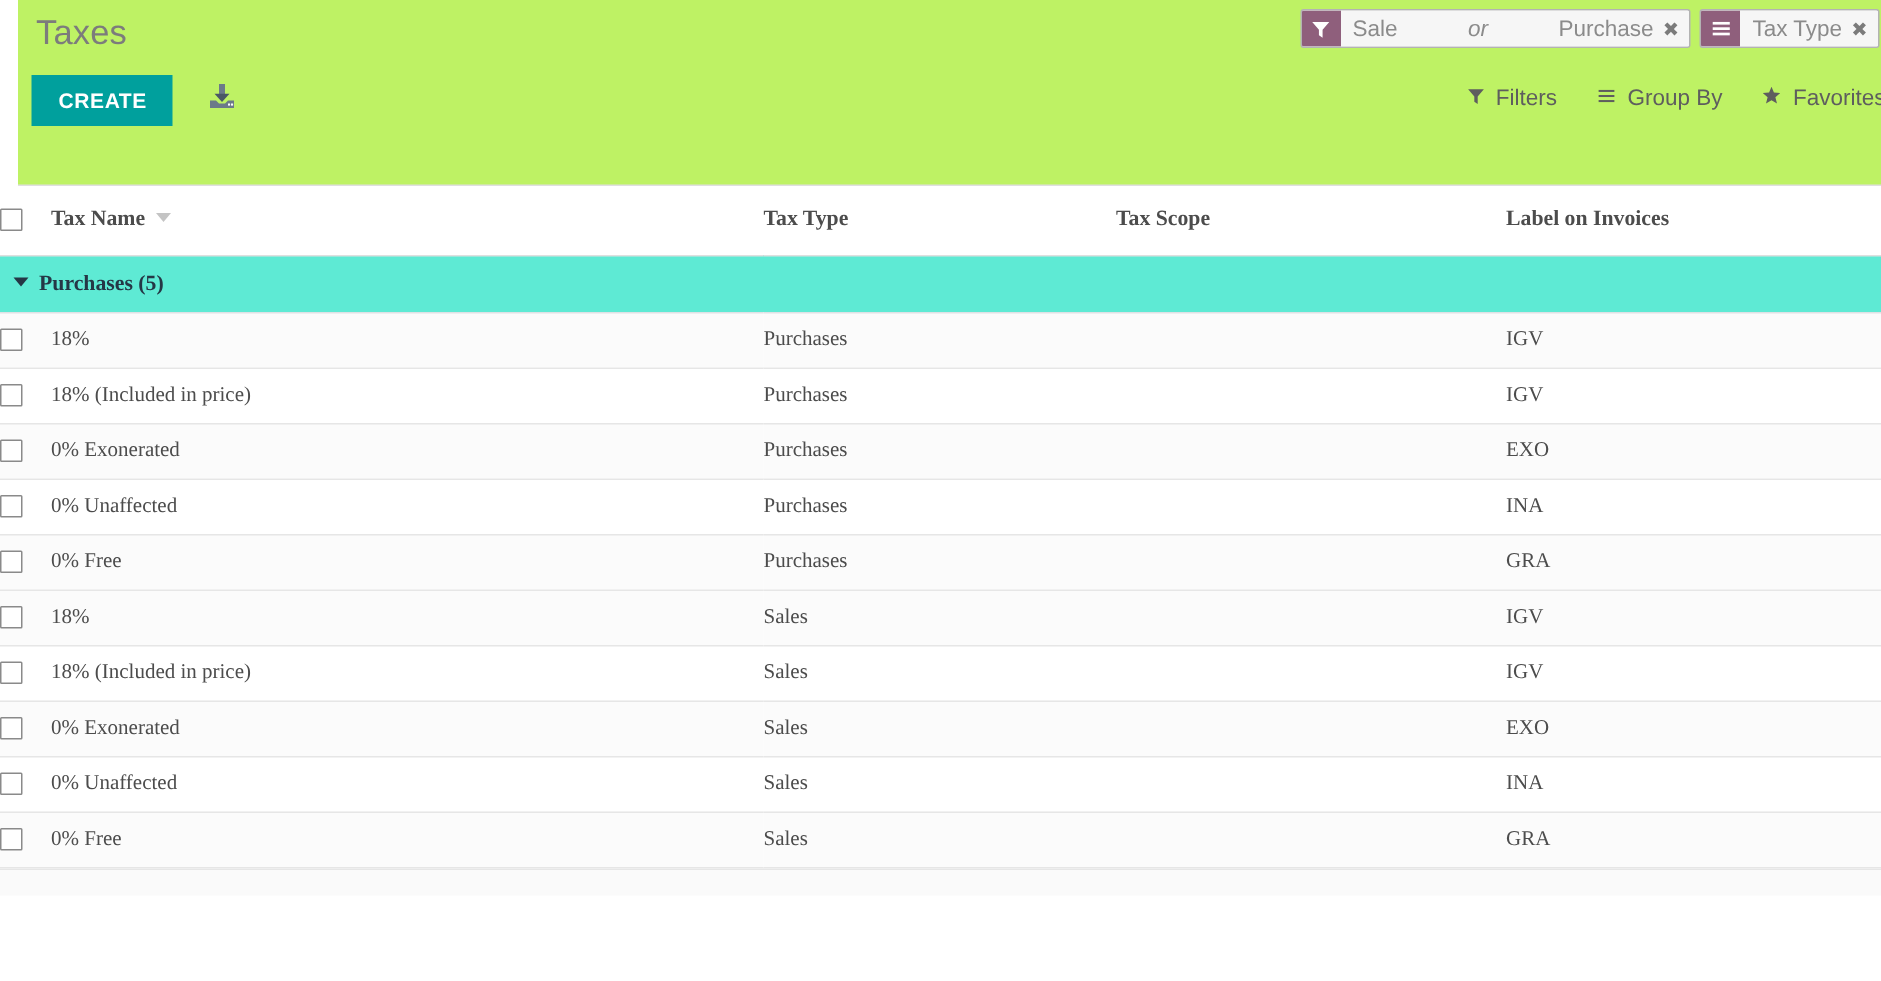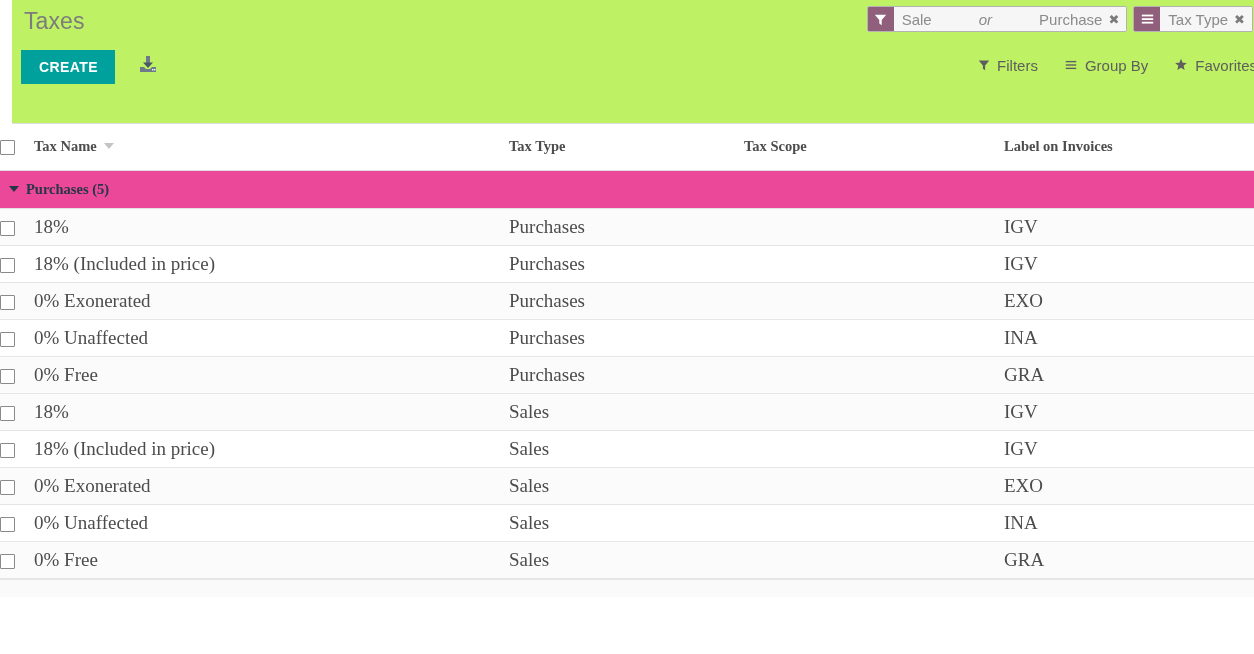--- a/index.html
+++ b/index.html
@@ -169,21 +169,21 @@
     display: inline-block;
     margin-left: 7px;
     vertical-align: 2px;
     width: 0; height: 0;
     border-left: 5px solid transparent;
     border-right: 5px solid transparent;
     border-top: 6px solid #c4c4c4;
   }
 
   tr.group-row td {
-    background: #ec4899;
+    background: #5eead4;
     height: 38px;
     color: #253746;
     font-weight: bold;
     font-size: 14.5px;
     padding-left: 9px;
     border-bottom: 1px solid #dfe2e5;
     cursor: pointer;
   }
   .group-caret {
     display: inline-block;
@@ -191,21 +191,21 @@
     width: 0; height: 0;
     border-left: 5px solid transparent;
     border-right: 5px solid transparent;
     border-top: 6px solid #253746;
     vertical-align: 2px;
   }
 
   tr.data-row td {
     height: 37px;
     color: #4c4c4c;
-    font-size: 19px;
+    font-size: 14px;
     border-bottom: 1px solid #e6e6e6;
     vertical-align: middle;
     background: #ffffff;
     cursor: pointer;
   }
   tr.data-row.odd td { background: #fbfbfb; }
 
   td.td-check { padding-left: 9px; }
   td.td-name  { padding-left: 11px; }
   td.td-type  { padding-left: 10px; }

